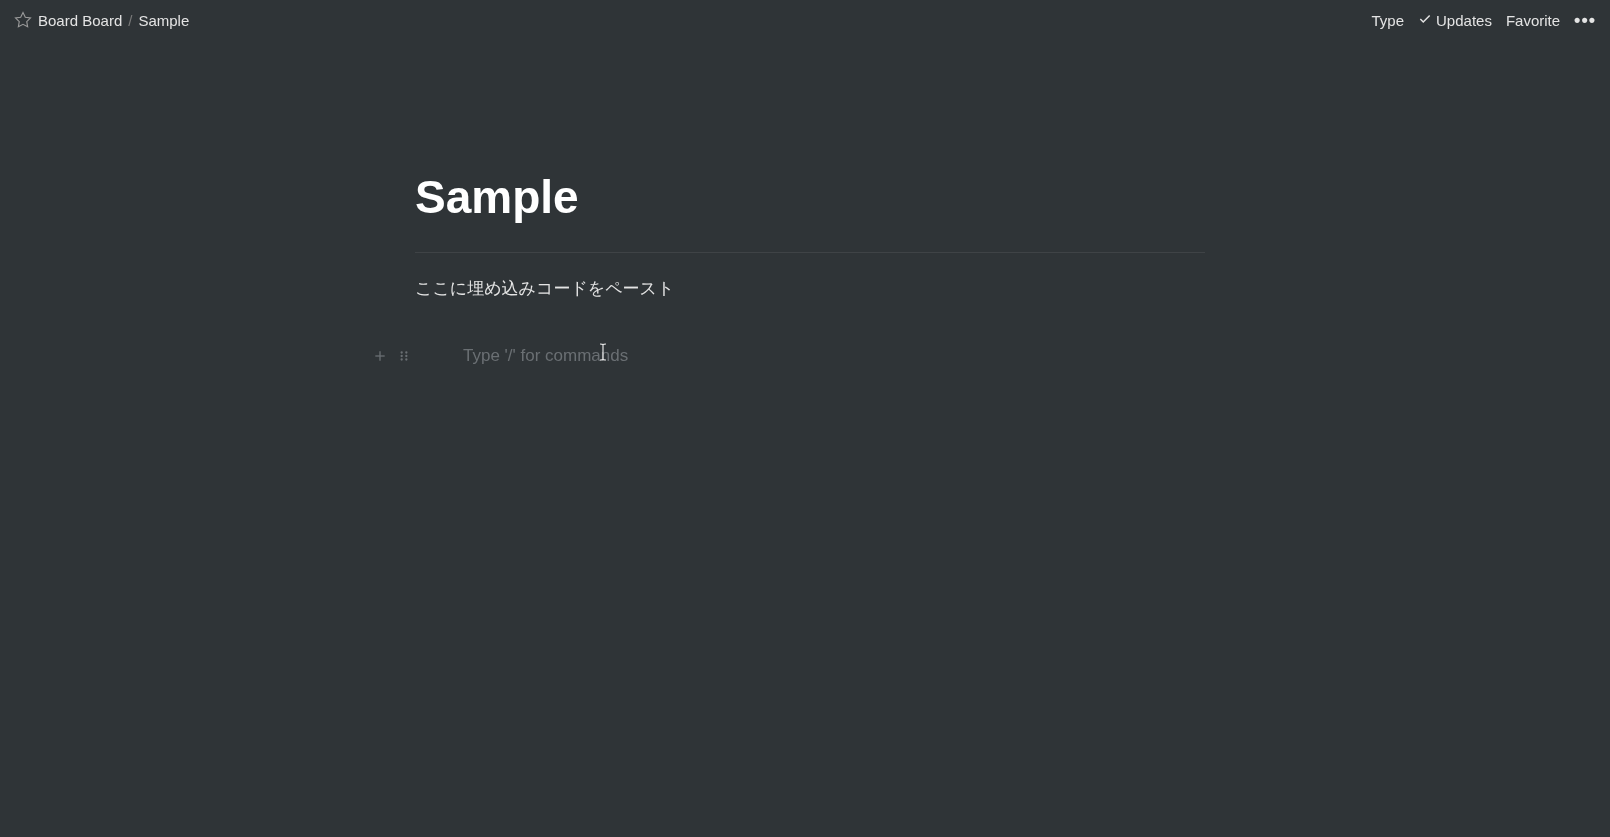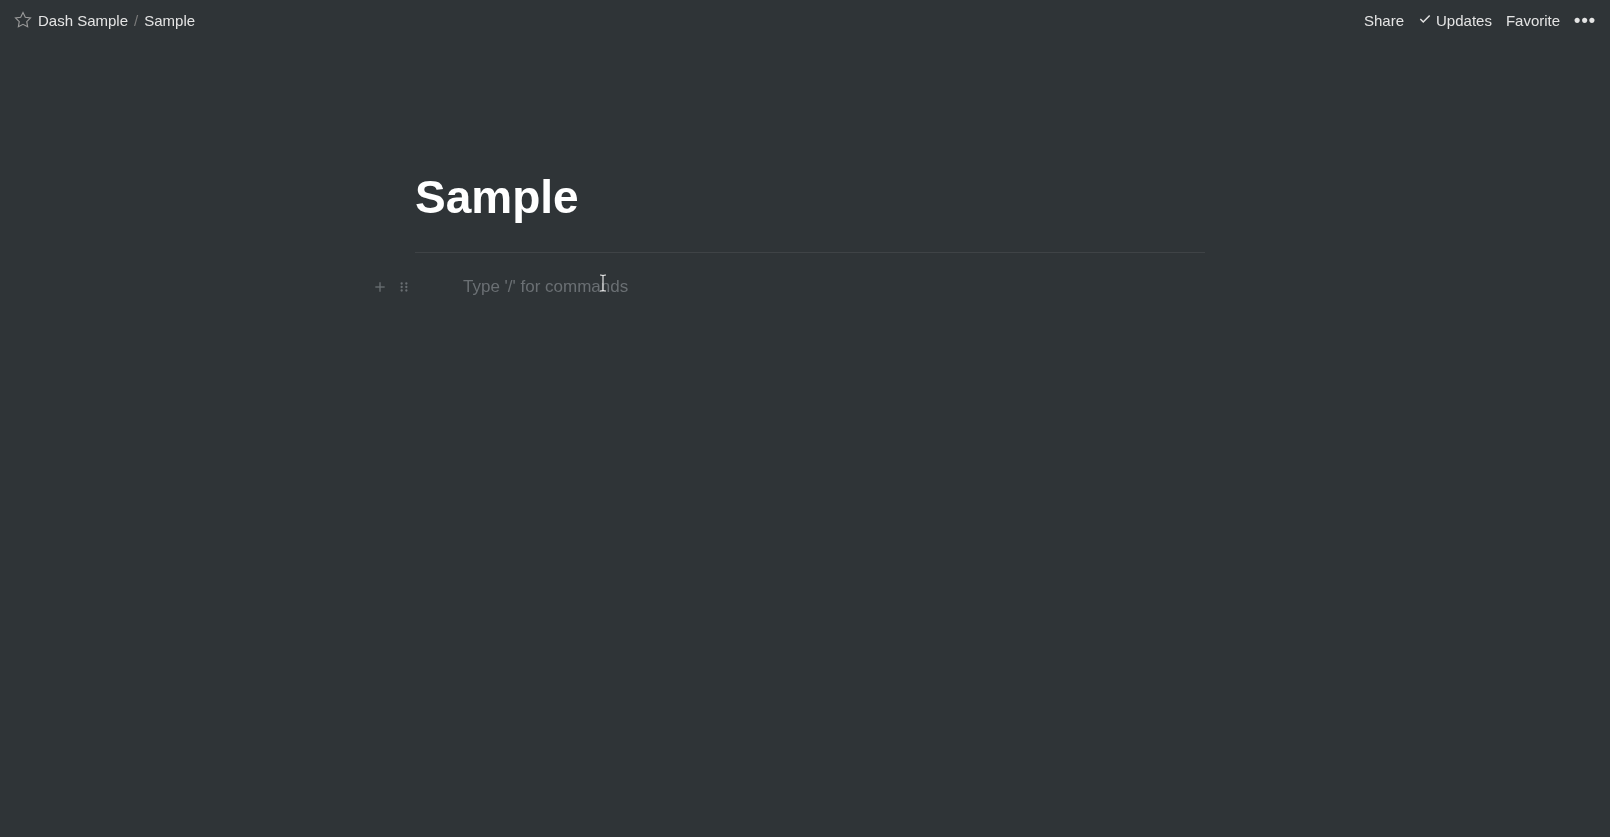--- a/index.html
+++ b/index.html
@@ -144,43 +144,44 @@
 <body>
 
 <div class="topbar">
   <div class="topbar-left">
     <span class="star-icon">
       <svg width="18" height="18" viewBox="0 0 24 24" fill="none" stroke="currentColor" stroke-width="1.5">
         <polygon points="12 2 15.09 8.26 22 9.27 17 14.14 18.18 21.02 12 17.77 5.82 21.02 7 14.14 2 9.27 8.91 8.26 12 2"></polygon>
       </svg>
     </span>
     <div class="breadcrumb">
-      <span class="breadcrumb-item">Dash Sample</span>
+      <span class="breadcrumb-item">Board Board</span>
       <span class="breadcrumb-sep">/</span>
       <span class="breadcrumb-item">Sample</span>
     </div>
   </div>
   <div class="topbar-right">
-    <span class="top-action">Share</span>
+    <span class="top-action">Type</span>
     <span class="top-action">
       <span class="chevron-down">
         <svg width="14" height="14" viewBox="0 0 24 24" fill="none" stroke="currentColor" stroke-width="2.5">
           <polyline points="20 6 9 17 4 12"></polyline>
         </svg>
       </span>
       <span>Updates</span>
     </span>
     <span class="top-action">Favorite</span>
     <span class="more-icon">•••</span>
   </div>
 </div>
 
 <div class="content">
   <h1 class="page-title">Sample</h1>
   <div class="divider"></div>
+  <div class="body-text">ここに埋め込みコードをペースト</div>
   <div class="block-row">
     <span class="block-handle">
       <svg width="16" height="16" viewBox="0 0 24 24" fill="none" stroke="currentColor" stroke-width="2">
         <line x1="12" y1="5" x2="12" y2="19"></line>
         <line x1="5" y1="12" x2="19" y2="12"></line>
       </svg>
     </span>
     <span class="block-handle">
       <svg width="14" height="14" viewBox="0 0 24 24" fill="currentColor">
         <circle cx="8" cy="6" r="2"></circle>

